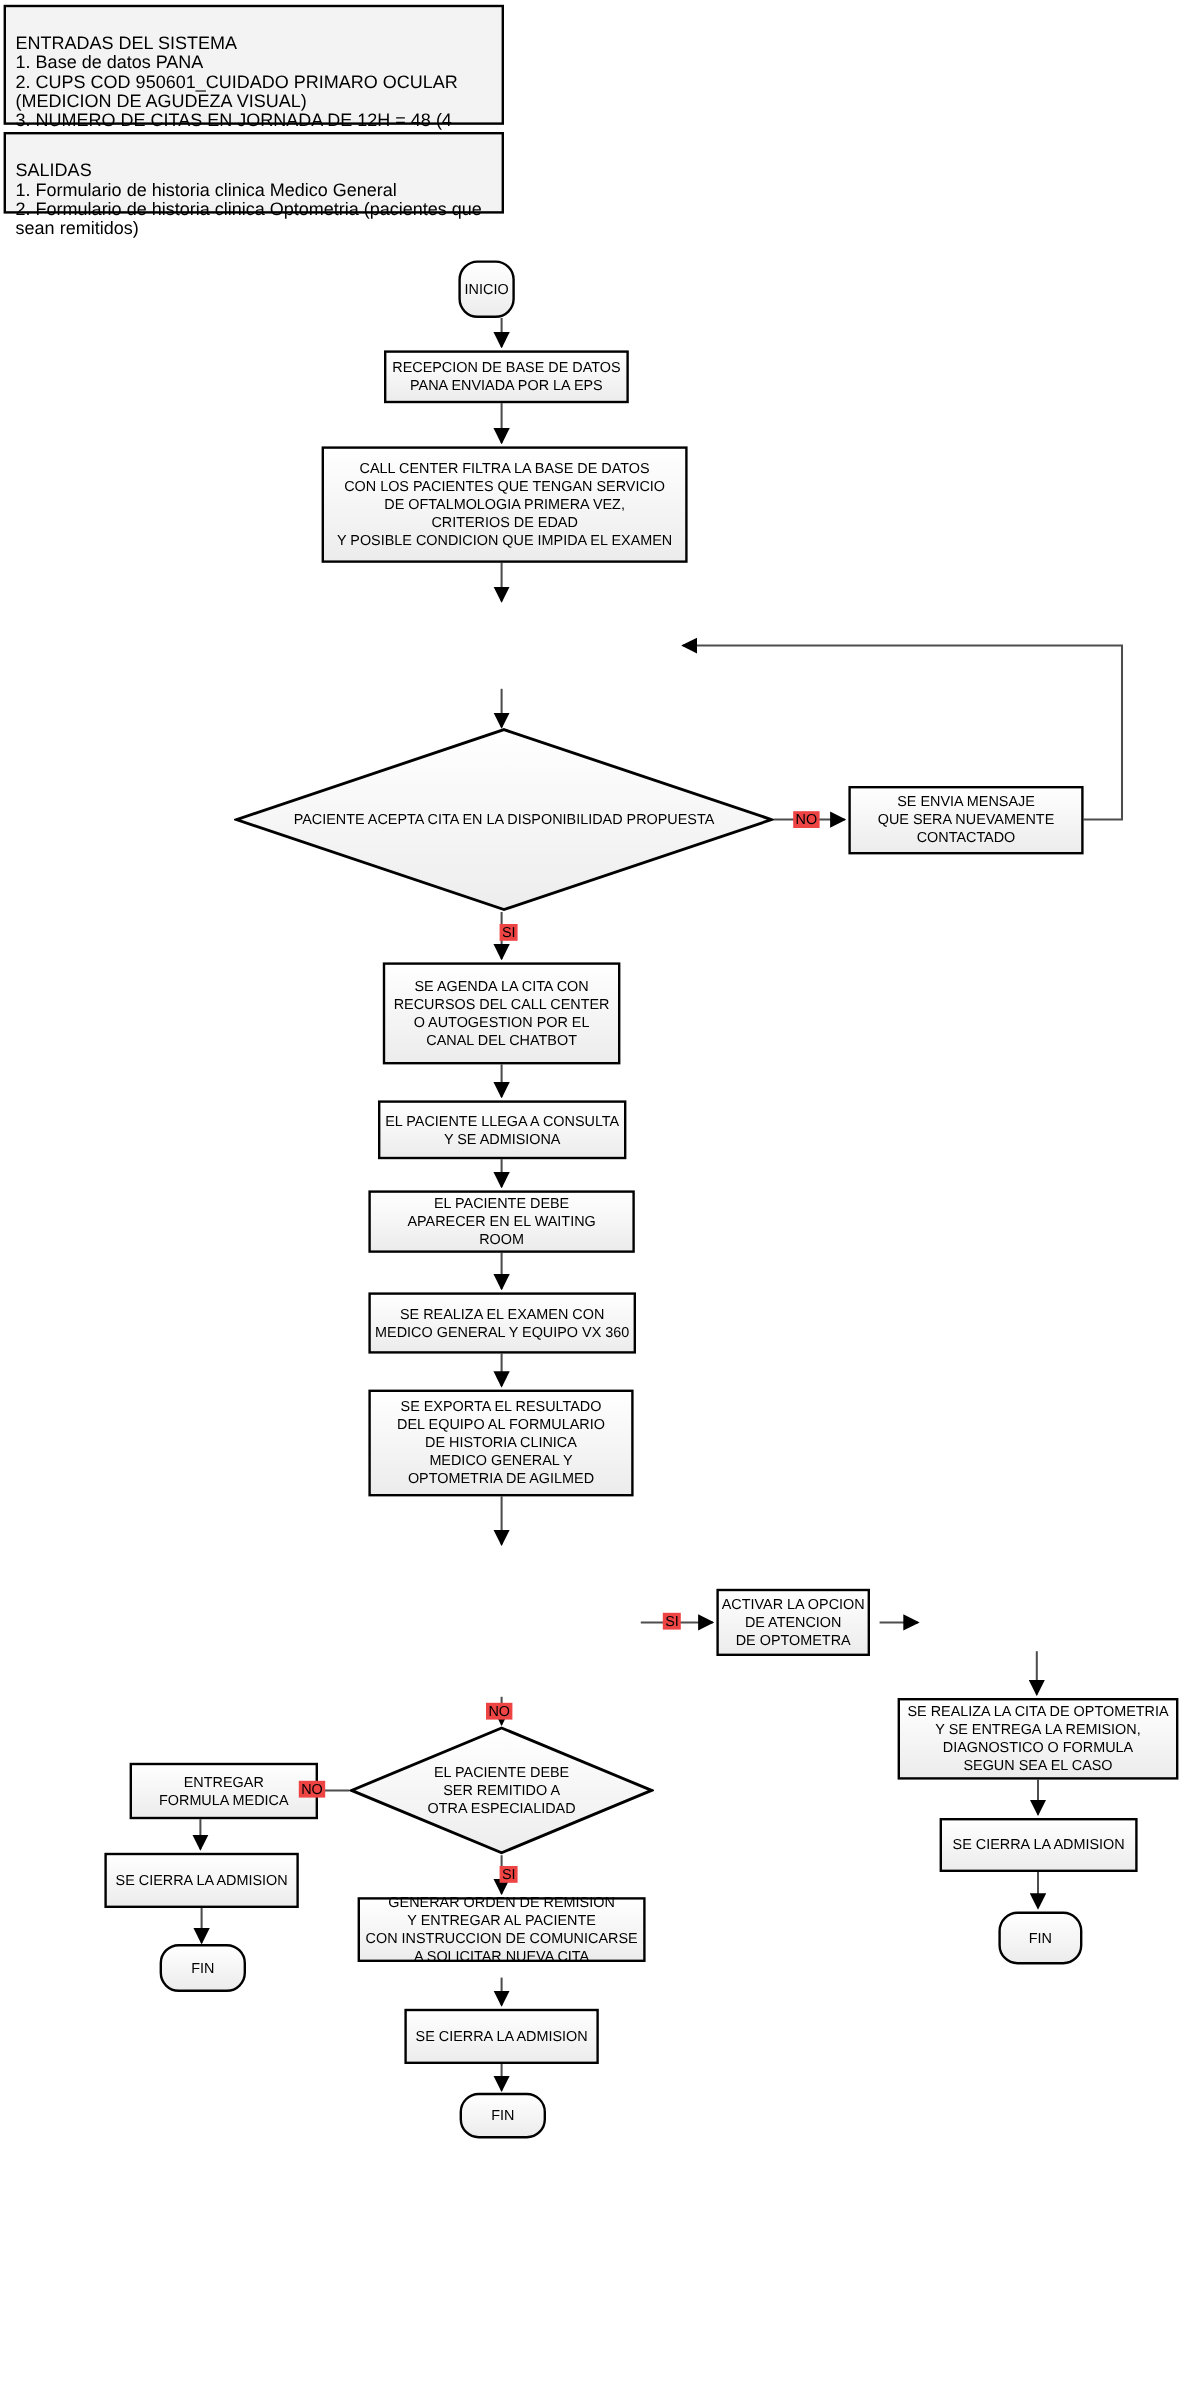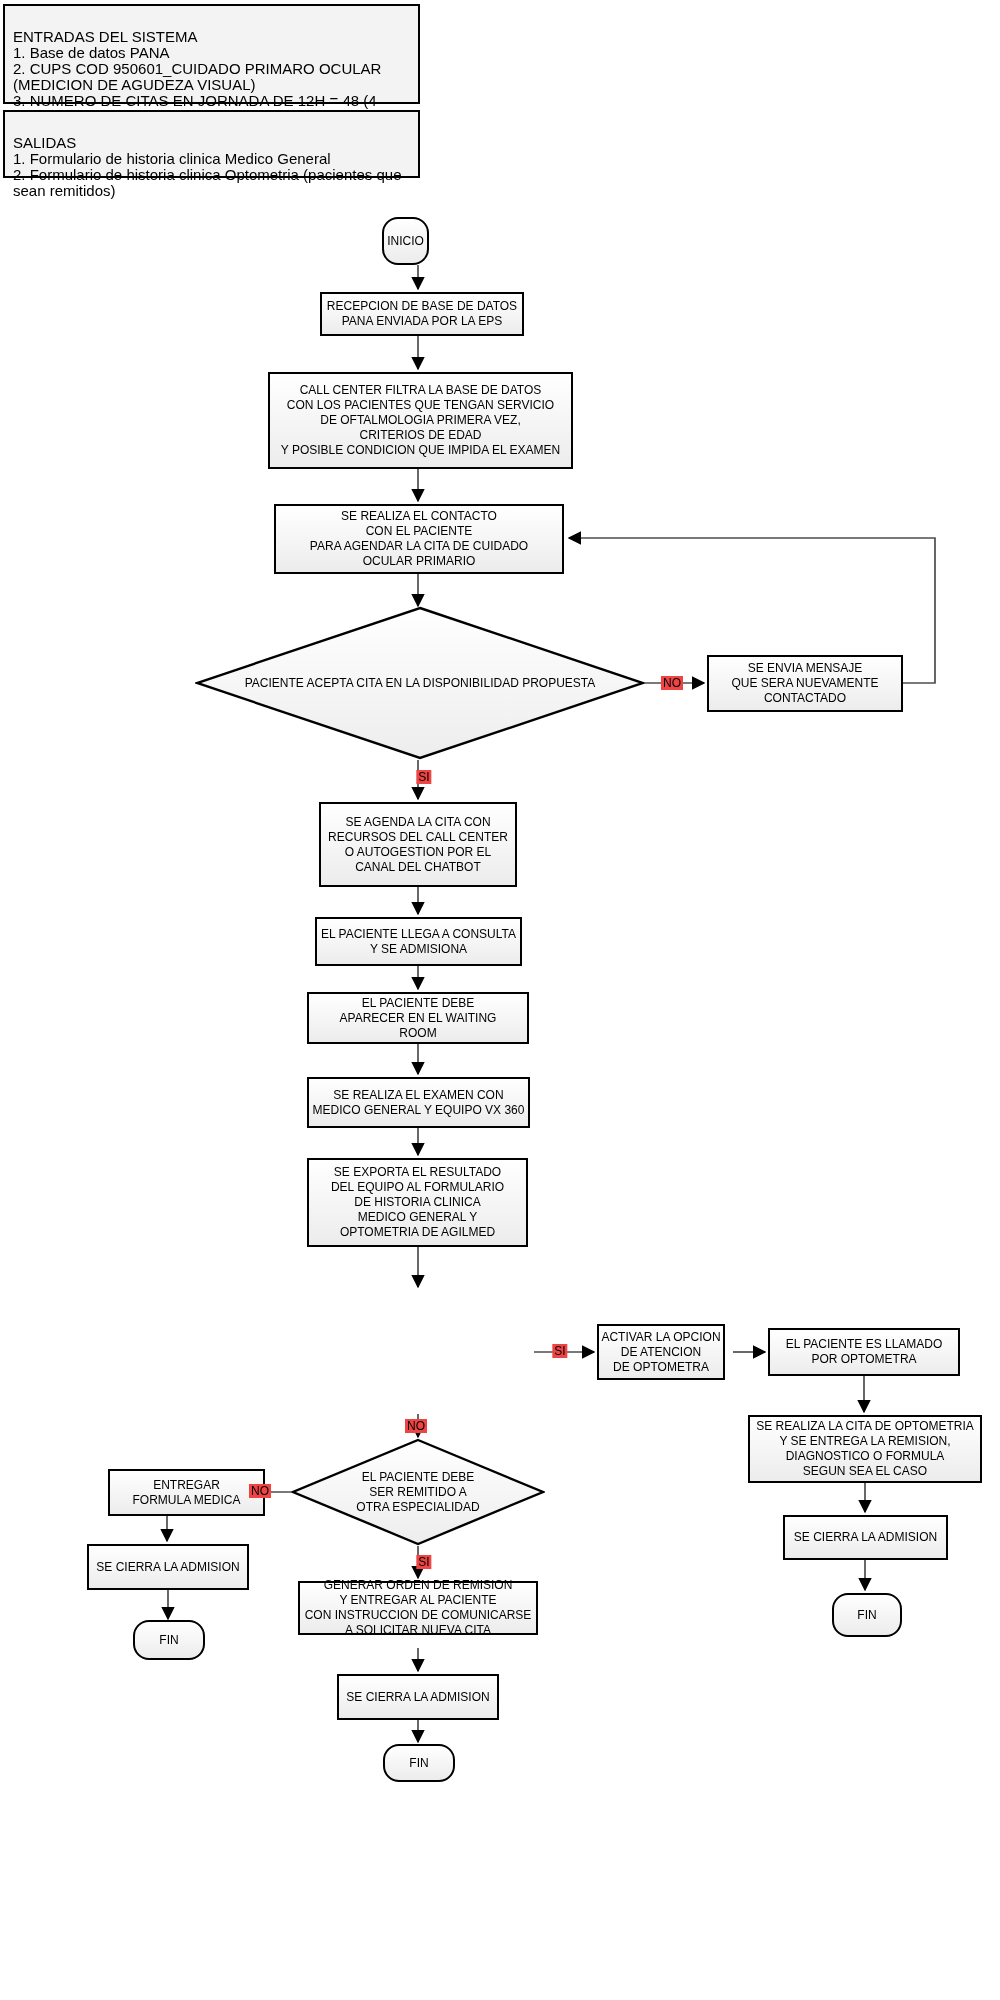--- a/index.html
+++ b/index.html
@@ -82,24 +82,20 @@
 2. Formulario de historia clinica Optometria   (pacientes que sean remitidos)</div>
 
   <div class="proc term" style="left:382px;top:217px;width:47px;height:48px">INICIO</div>
   <div class="proc" style="left:320px;top:292px;width:204px;height:44px">RECEPCION DE BASE DE DATOS
 PANA ENVIADA POR LA EPS</div>
   <div class="proc" style="left:268px;top:372px;width:305px;height:97px">CALL CENTER FILTRA LA BASE DE DATOS
 CON LOS PACIENTES QUE TENGAN SERVICIO
 DE OFTALMOLOGIA PRIMERA VEZ,
 CRITERIOS DE EDAD
 Y POSIBLE CONDICION QUE IMPIDA EL EXAMEN</div>
-  <div class="proc" style="left:274px;top:504px;width:290px;height:70px">SE REALIZA EL CONTACTO
-CON EL PACIENTE
-PARA AGENDAR LA CITA DE CUIDADO
-OCULAR PRIMARIO</div>
 
   <div class="decision" style="left:195px;top:606px;width:450px;height:154px">
     <svg width="450" height="154">
       <defs>
           <linearGradient id="g1" x1="0" y1="0" x2="0" y2="1">
             <stop offset="0" stop-color="#ffffff"></stop>
             <stop offset="1" stop-color="#ededed"></stop>
           </linearGradient>
         </defs>
       <polygon points="225,2 448,77 225,152 2,77" fill="url(#g1)" stroke="#000" stroke-width="2.4"></polygon>
@@ -124,22 +120,20 @@
   <div class="proc" style="left:307px;top:1158px;width:221px;height:89px">SE EXPORTA EL RESULTADO
 DEL EQUIPO AL FORMULARIO
 DE HISTORIA CLINICA
 MEDICO GENERAL  Y
 OPTOMETRIA DE AGILMED</div>
 
 
   <div class="proc" style="left:597px;top:1324px;width:128px;height:56px">ACTIVAR LA OPCION
 DE ATENCION
 DE OPTOMETRA</div>
-  <div class="proc" style="left:768px;top:1328px;width:192px;height:48px">EL PACIENTE ES LLAMADO
-POR OPTOMETRA</div>
   <div class="proc" style="left:748px;top:1415px;width:234px;height:68px">SE REALIZA LA CITA DE OPTOMETRIA
 Y SE ENTREGA LA REMISION,
 DIAGNOSTICO O FORMULA
 SEGUN SEA EL CASO</div>
   <div class="proc" style="left:783px;top:1515px;width:165px;height:45px">SE CIERRA LA ADMISION</div>
   <div class="proc term" style="left:832px;top:1593px;width:70px;height:44px">FIN</div>
 
   <div class="decision" style="left:291px;top:1438px;width:254px;height:108px">
     <svg width="254" height="108">
       <defs>

